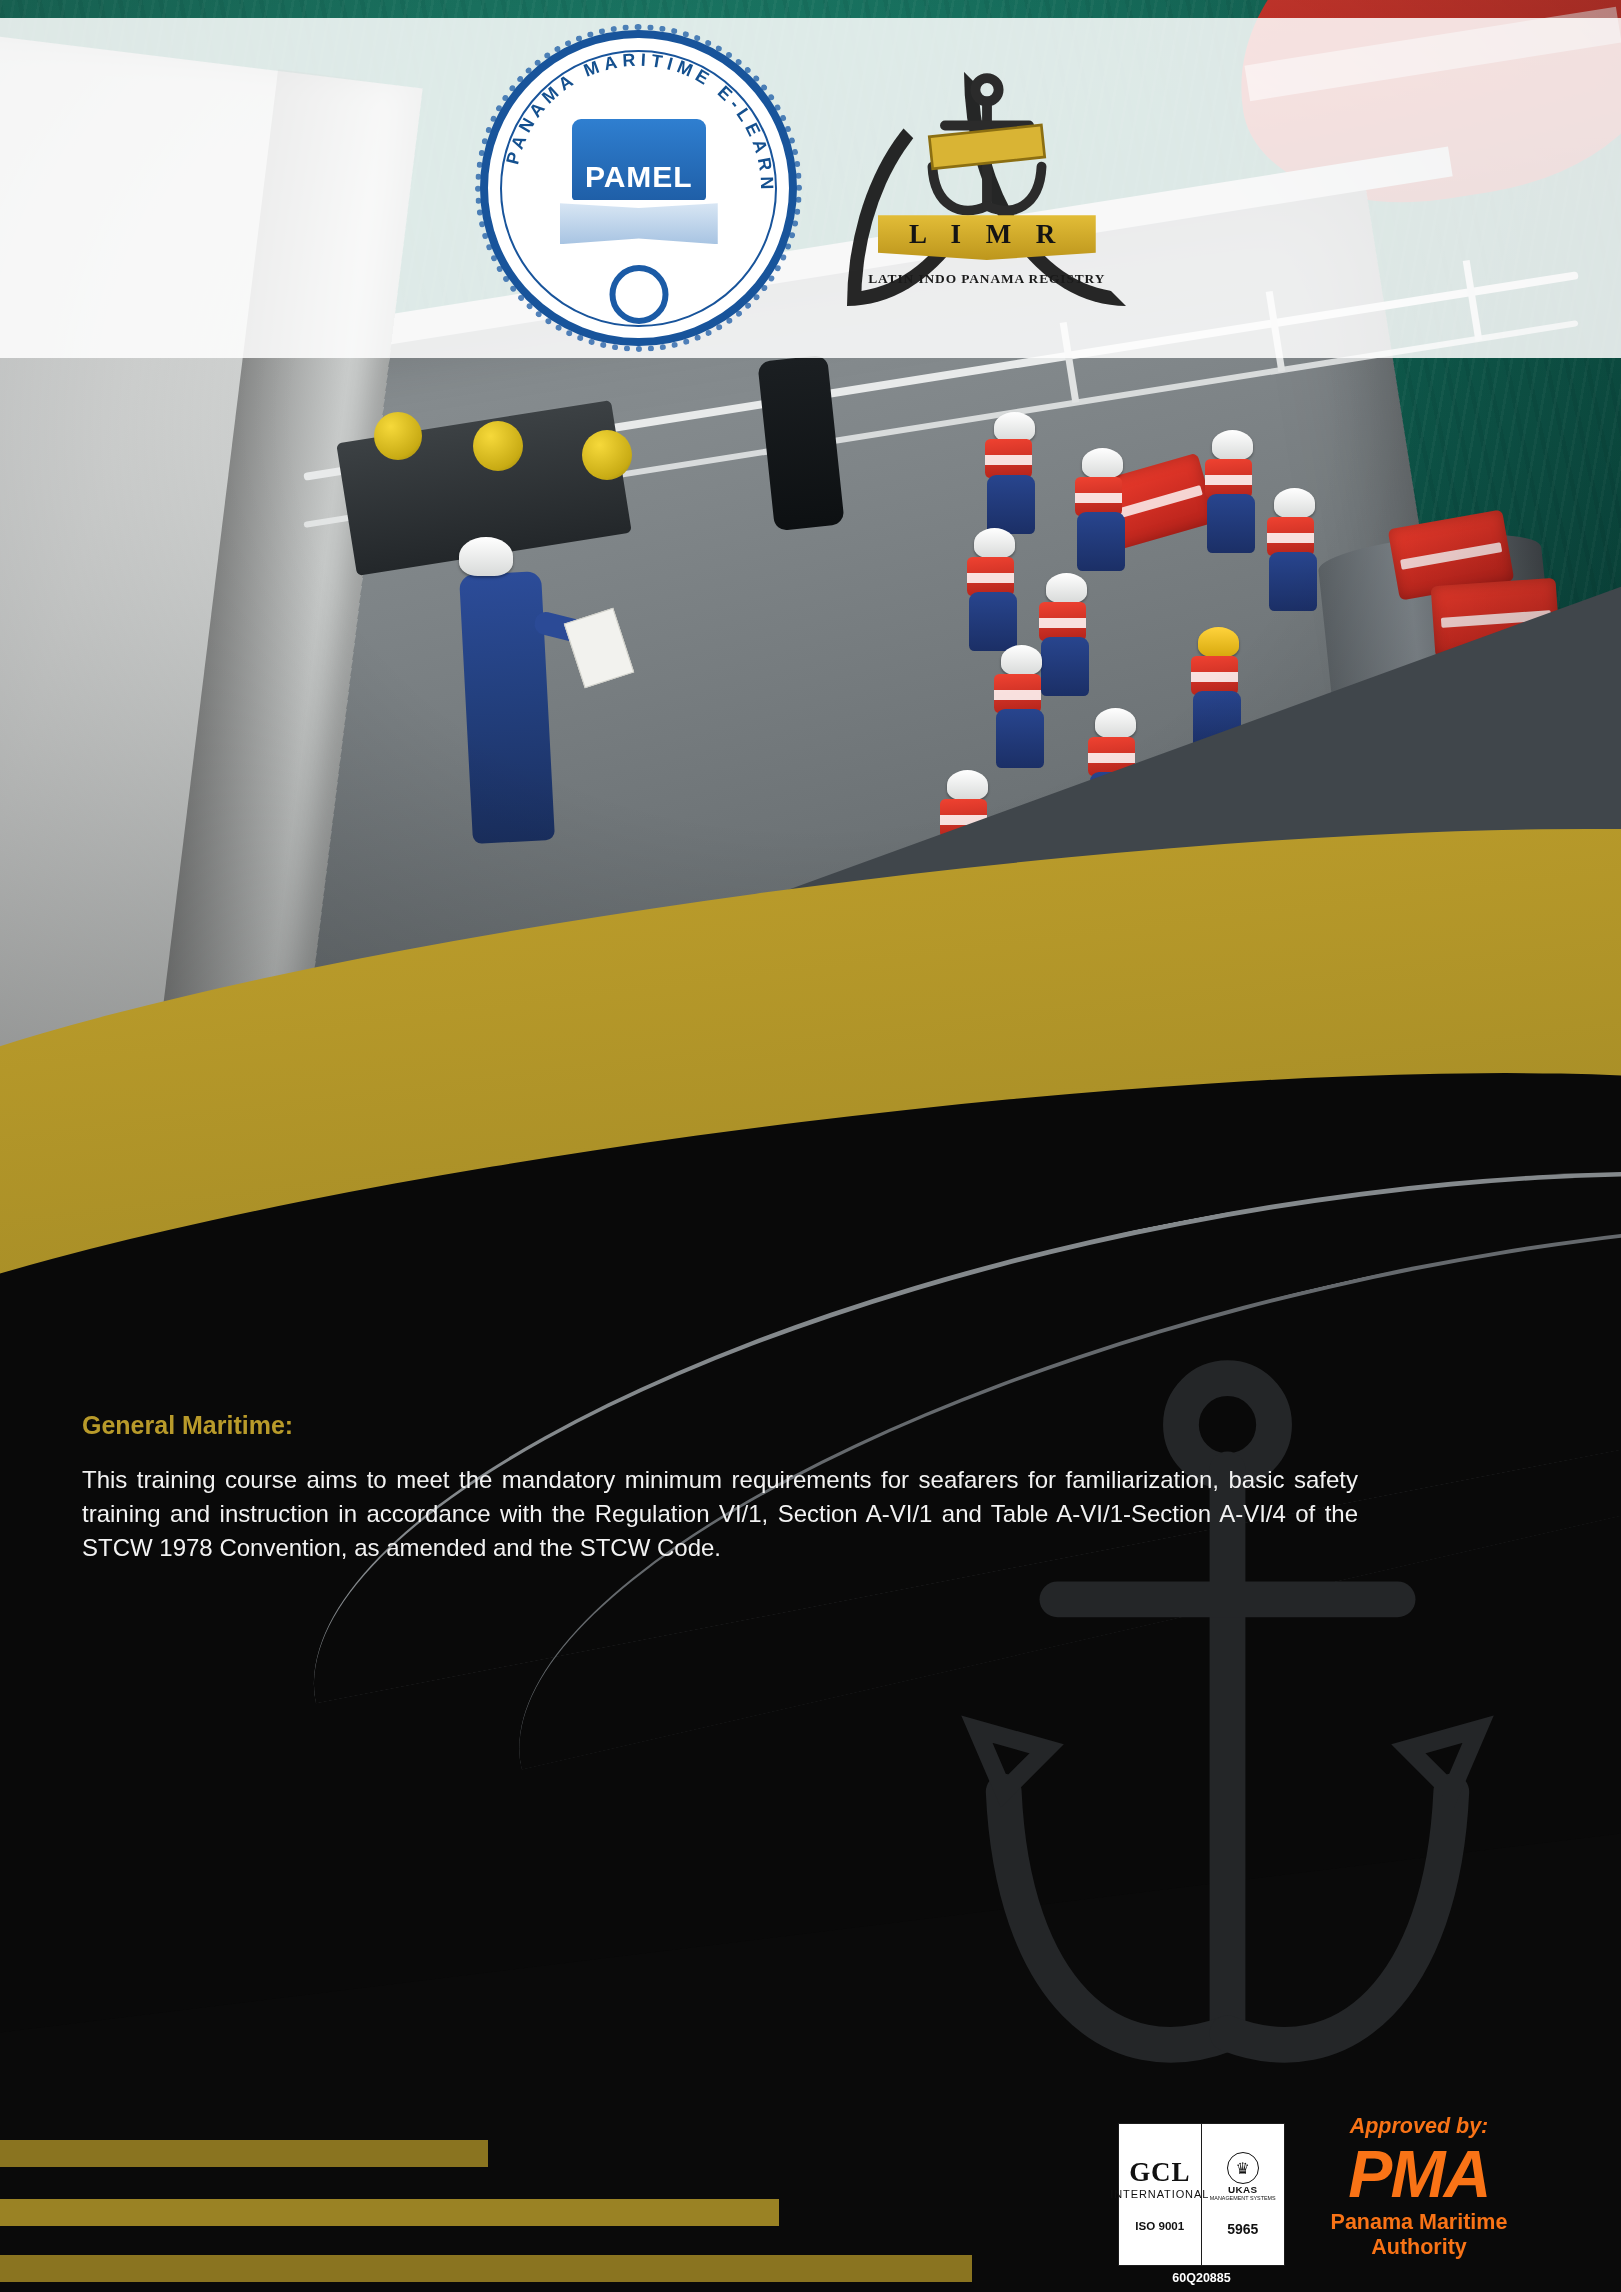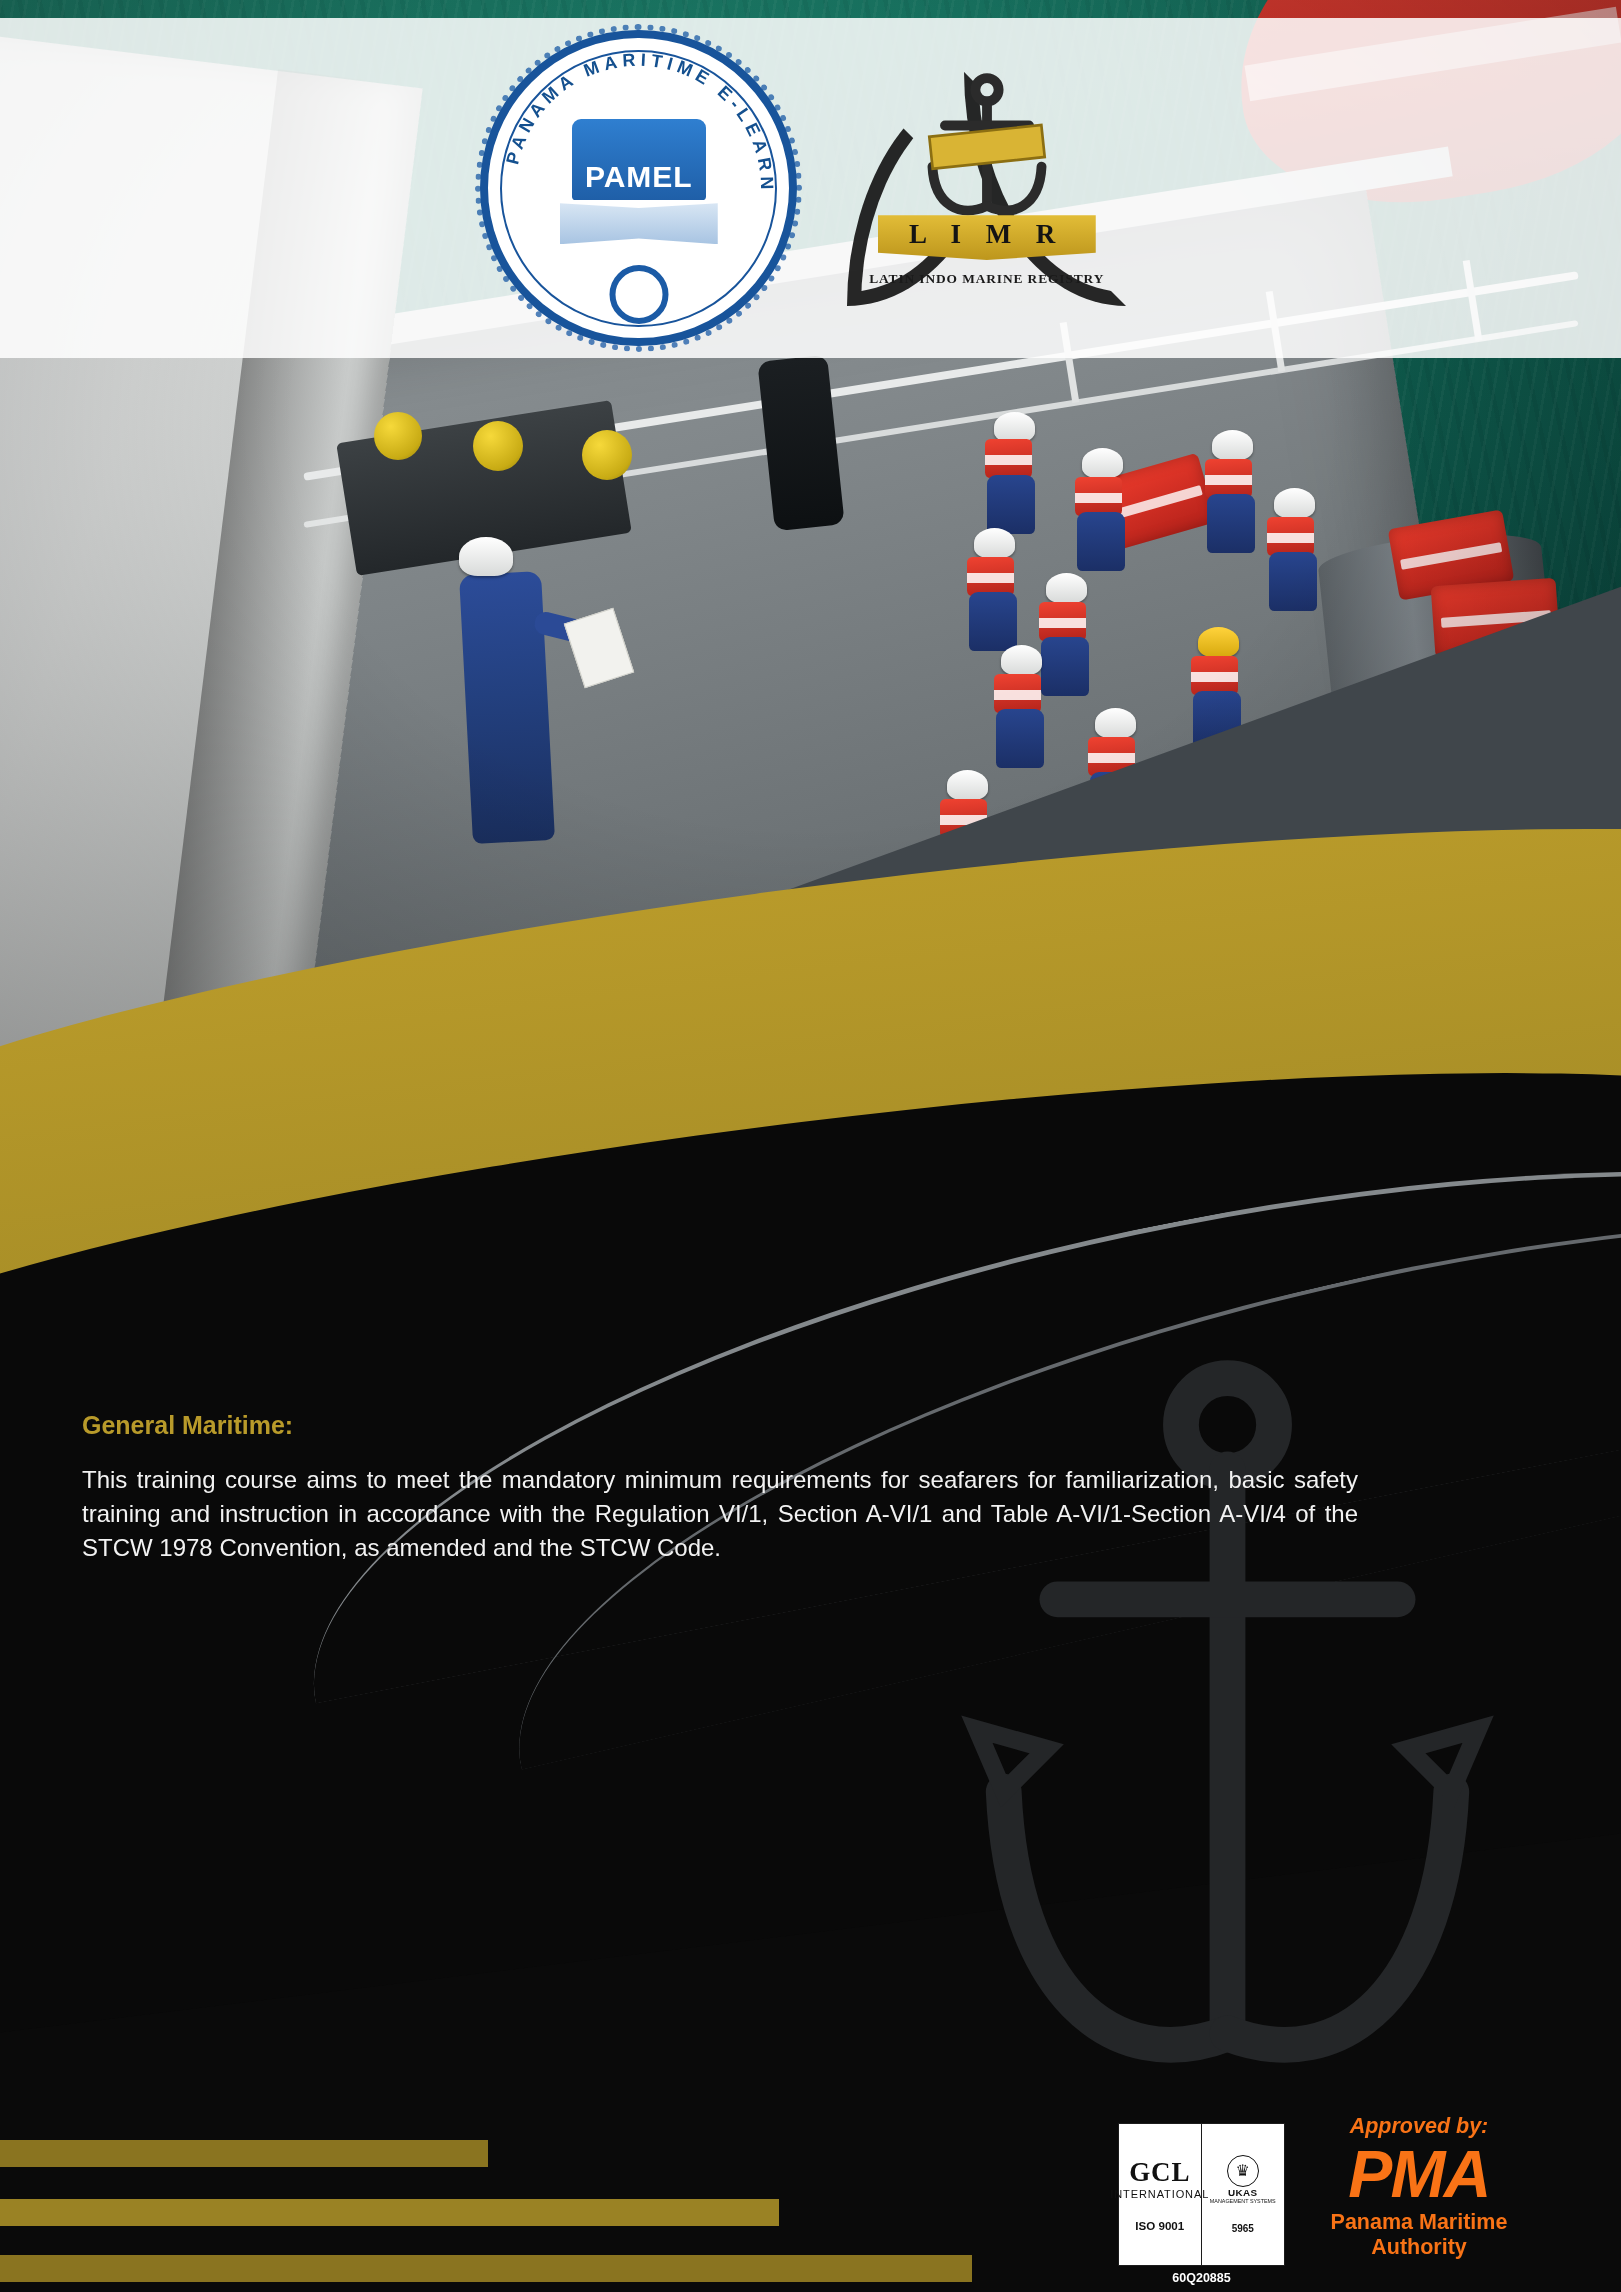--- a/index.html
+++ b/index.html
@@ -418,21 +418,21 @@
     box-sizing: border-box;
     padding: 1.8px;
   }
   .gcl { font-family: "Liberation Serif", serif; font-size: 27px; font-weight: bold; color: #111; letter-spacing: 0.9px; }
   .gcl-sub { font-size: 11px; letter-spacing: 0.9px; color: #111; }
   .cert-iso { font-size: 11.6px; font-weight: bold; color: #111; margin-top: 19.7px; }
   .ukas-wrap { display:flex; flex-direction:column; align-items:center; }
   .ukas-crown { width: 30px; height: 30px; border-radius: 50%; border: 1.8px solid #111; display:flex; align-items:center; justify-content:center; font-size: 16px; color:#111; }
   .ukas-txt { font-size: 9.9px; font-weight: bold; color: #111; letter-spacing: 0.4px; }
   .ukas-sub { font-size: 5.4px; color: #111; text-align: center; line-height: 1.15; }
-  .cert-num { font-size: 10px; font-weight: bold; color: #111; margin-top: 19.7px; }
+  .cert-num { font-size: 14px; font-weight: bold; color: #111; margin-top: 19.7px; }
   .cert-code {
     position: absolute; left: 1118px; top: 2271px;
     width: 167px; text-align: center;
     font-size: 12.5px; font-weight: bold; color: #ffffff;
   }
 
   .pma {
     position: absolute;
     right: 54px; top: 2114px;
     width: 296px;
@@ -615,21 +615,21 @@
             <line x1="38" y1="62" x2="132" y2="62"></line>
             <path d="M 24,108 C 26,152 56,166 85,152"></path>
             <path d="M 146,108 C 144,152 114,166 85,152"></path>
           </g>
           <rect x="22" y="68" width="126" height="36" fill="#d9b434" stroke="#8c6f12" stroke-width="3" transform="rotate(-6 85 86)"></rect>
         </svg>
       </div>
       <div class="limr-banner">
         <span class="limr-banner-text">L I M R</span>
       </div>
-      <div class="limr-sub">LATIN INDO MARINE REGISTRY</div>
+      <div class="limr-sub">LATIN INDO PANAMA REGISTRY</div>
     </div>
   </div>
 
   <div class="swoosh-grey"></div>
   <div class="swoosh-gold"></div>
   <div class="curve-white"></div>
   <div class="swoosh-black"></div>
   <div class="curve-grey"></div>
   <div class="curve-grey2"></div>
 

